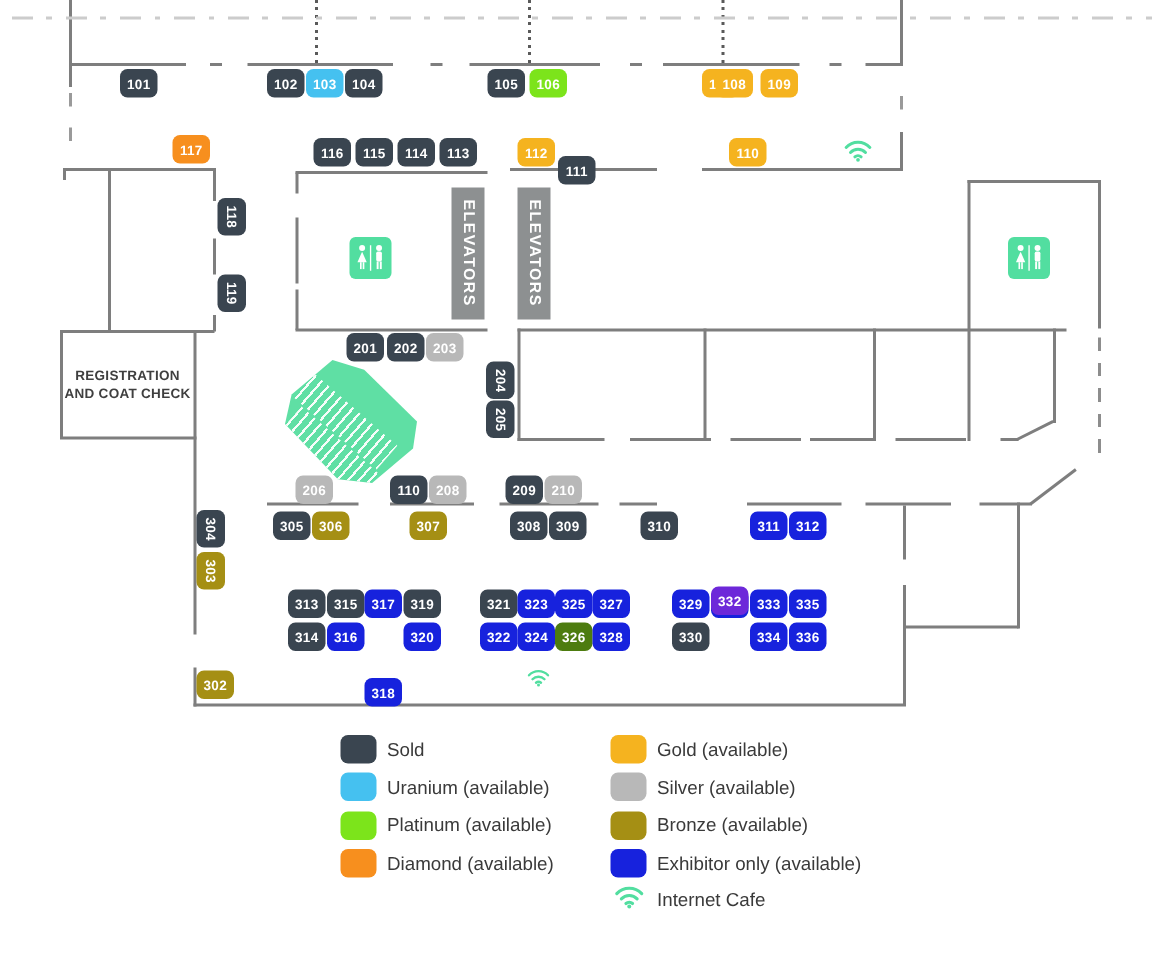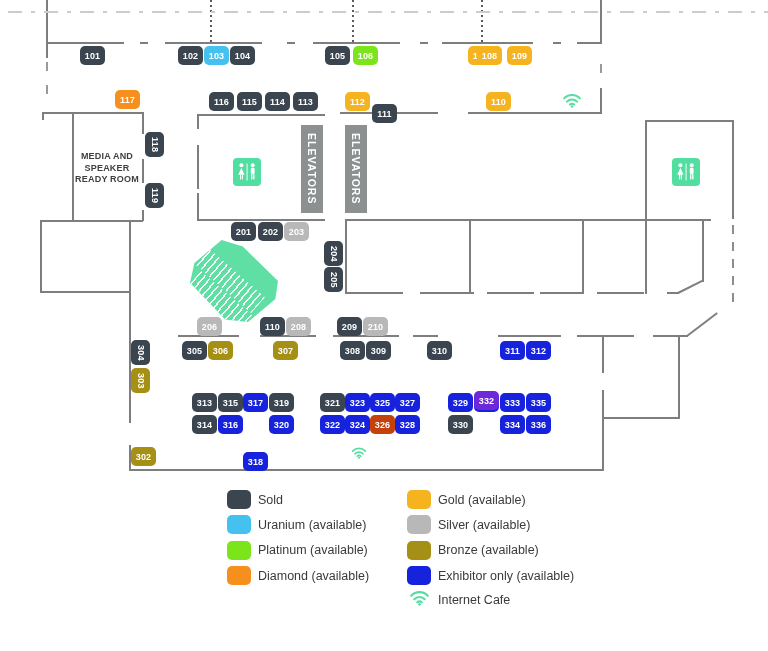--- a/index.html
+++ b/index.html
@@ -101,21 +101,21 @@
       <div class="wall-dash" style="left: 600px; top: 64px; width: 2px; height: 9px;"></div>
       <div class="wall-dotted-v" style="left: 210px; top: 0px; height: 43px;"></div>
       <div class="wall-dotted-v" style="left: 352px; top: 0px; height: 43px;"></div>
       <div class="wall-dotted-v" style="left: 481px; top: 0px; height: 43px;"></div>
       <div class="wall-dashed-v" style="left: 732px; top: 225px; height: 82px;"></div>
       <div class="diag" style="left: 678px; top: 292px; width: 27px; transform: rotate(-26.6deg);"></div>
       <div class="diag" style="left: 687px; top: 335px; width: 38px; transform: rotate(-37.3deg);"></div>
       <div class="topdash" style="left: 8px; top: 11px; width: 760px;"></div>
     </div>
 
-  <div class="room-label" style="left:64px;top:151px;width:86px;">MEDIA AND<br>SPEAKER<br>READY ROOM</div>
+  <div class="room-label" style="left:40px;top:245px;width:90px;">REGISTRATION<br>AND COAT CHECK</div>
 
   <div class="elevator" style="left:301px;top:125px;">ELEVATORS</div>
   <div class="elevator" style="left:345px;top:125px;">ELEVATORS</div>
 
   <div class="restroom" style="left:233px;top:158px;">
       <svg width="24" height="24" viewBox="0 0 24 24" fill="#fff">
         <rect x="11.6" y="3.5" width="0.9" height="17"></rect>
         <circle cx="6.4" cy="5.3" r="2"></circle>
         <path d="M6.4 7.8 L3.3 14.8 H9.5 Z"></path>
         <rect x="5" y="14.8" width="1.1" height="4.6"></rect>
@@ -210,21 +210,21 @@
       <div class="booth" style="left: 192px; top: 415px; background: rgb(58, 69, 80);">314</div>
       <div class="booth" style="left: 218px; top: 415px; background: rgb(23, 34, 221);">316</div>
       <div class="booth" style="left: 243px; top: 415px; background: rgb(23, 34, 221); margin-top: 37px;">318</div>
       <div class="booth" style="left: 269px; top: 415px; background: rgb(23, 34, 221);">320</div>
       <div class="booth" style="left: 320px; top: 393px; background: rgb(58, 69, 80);">321</div>
       <div class="booth" style="left: 345px; top: 393px; background: rgb(23, 34, 221);">323</div>
       <div class="booth" style="left: 370px; top: 393px; background: rgb(23, 34, 221);">325</div>
       <div class="booth" style="left: 395px; top: 393px; background: rgb(23, 34, 221);">327</div>
       <div class="booth" style="left: 320px; top: 415px; background: rgb(23, 34, 221);">322</div>
       <div class="booth" style="left: 345px; top: 415px; background: rgb(23, 34, 221);">324</div>
-      <div class="booth" style="left: 370px; top: 415px; background: #c2410c;">326</div>
+      <div class="booth" style="left: 370px; top: 415px; background: #4d7c0f;">326</div>
       <div class="booth" style="left: 395px; top: 415px; background: rgb(23, 34, 221);">328</div>
       <div class="booth" style="left: 448px; top: 393px; background: rgb(23, 34, 221);">329</div>
       <div class="booth" style="left: 474px; top: 393px; background: rgb(23, 34, 221);">331</div>
       <div class="booth" style="left: 500px; top: 393px; background: rgb(23, 34, 221);">333</div>
       <div class="booth" style="left: 526px; top: 393px; background: rgb(23, 34, 221);">335</div>
       <div class="booth" style="left: 448px; top: 415px; background: rgb(58, 69, 80);">330</div>
       <div class="booth" style="left: 474px; top: 391px; background: #6d28d9;">332</div>
       <div class="booth" style="left: 500px; top: 415px; background: rgb(23, 34, 221);">334</div>
       <div class="booth" style="left: 526px; top: 415px; background: rgb(23, 34, 221);">336</div>
     </div>

